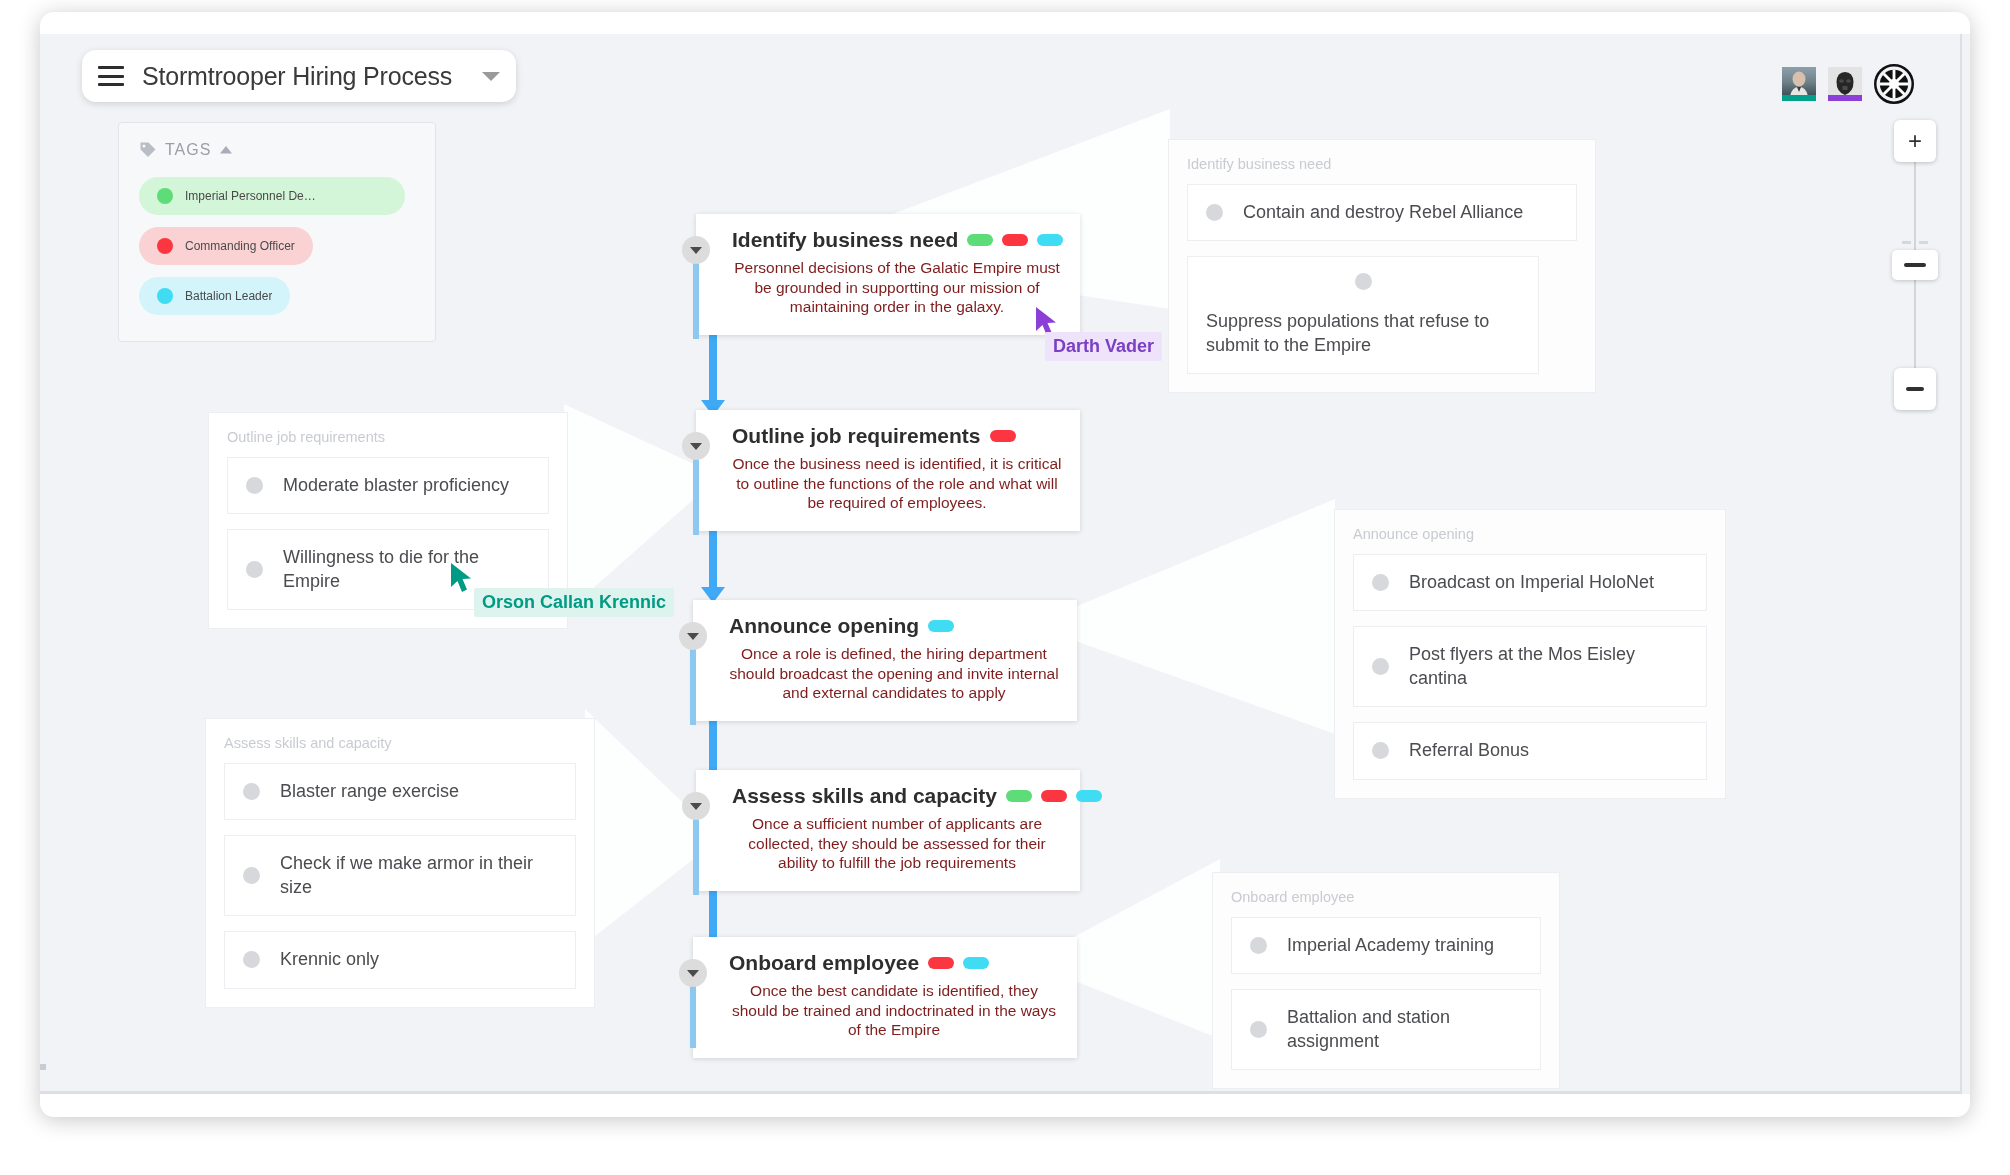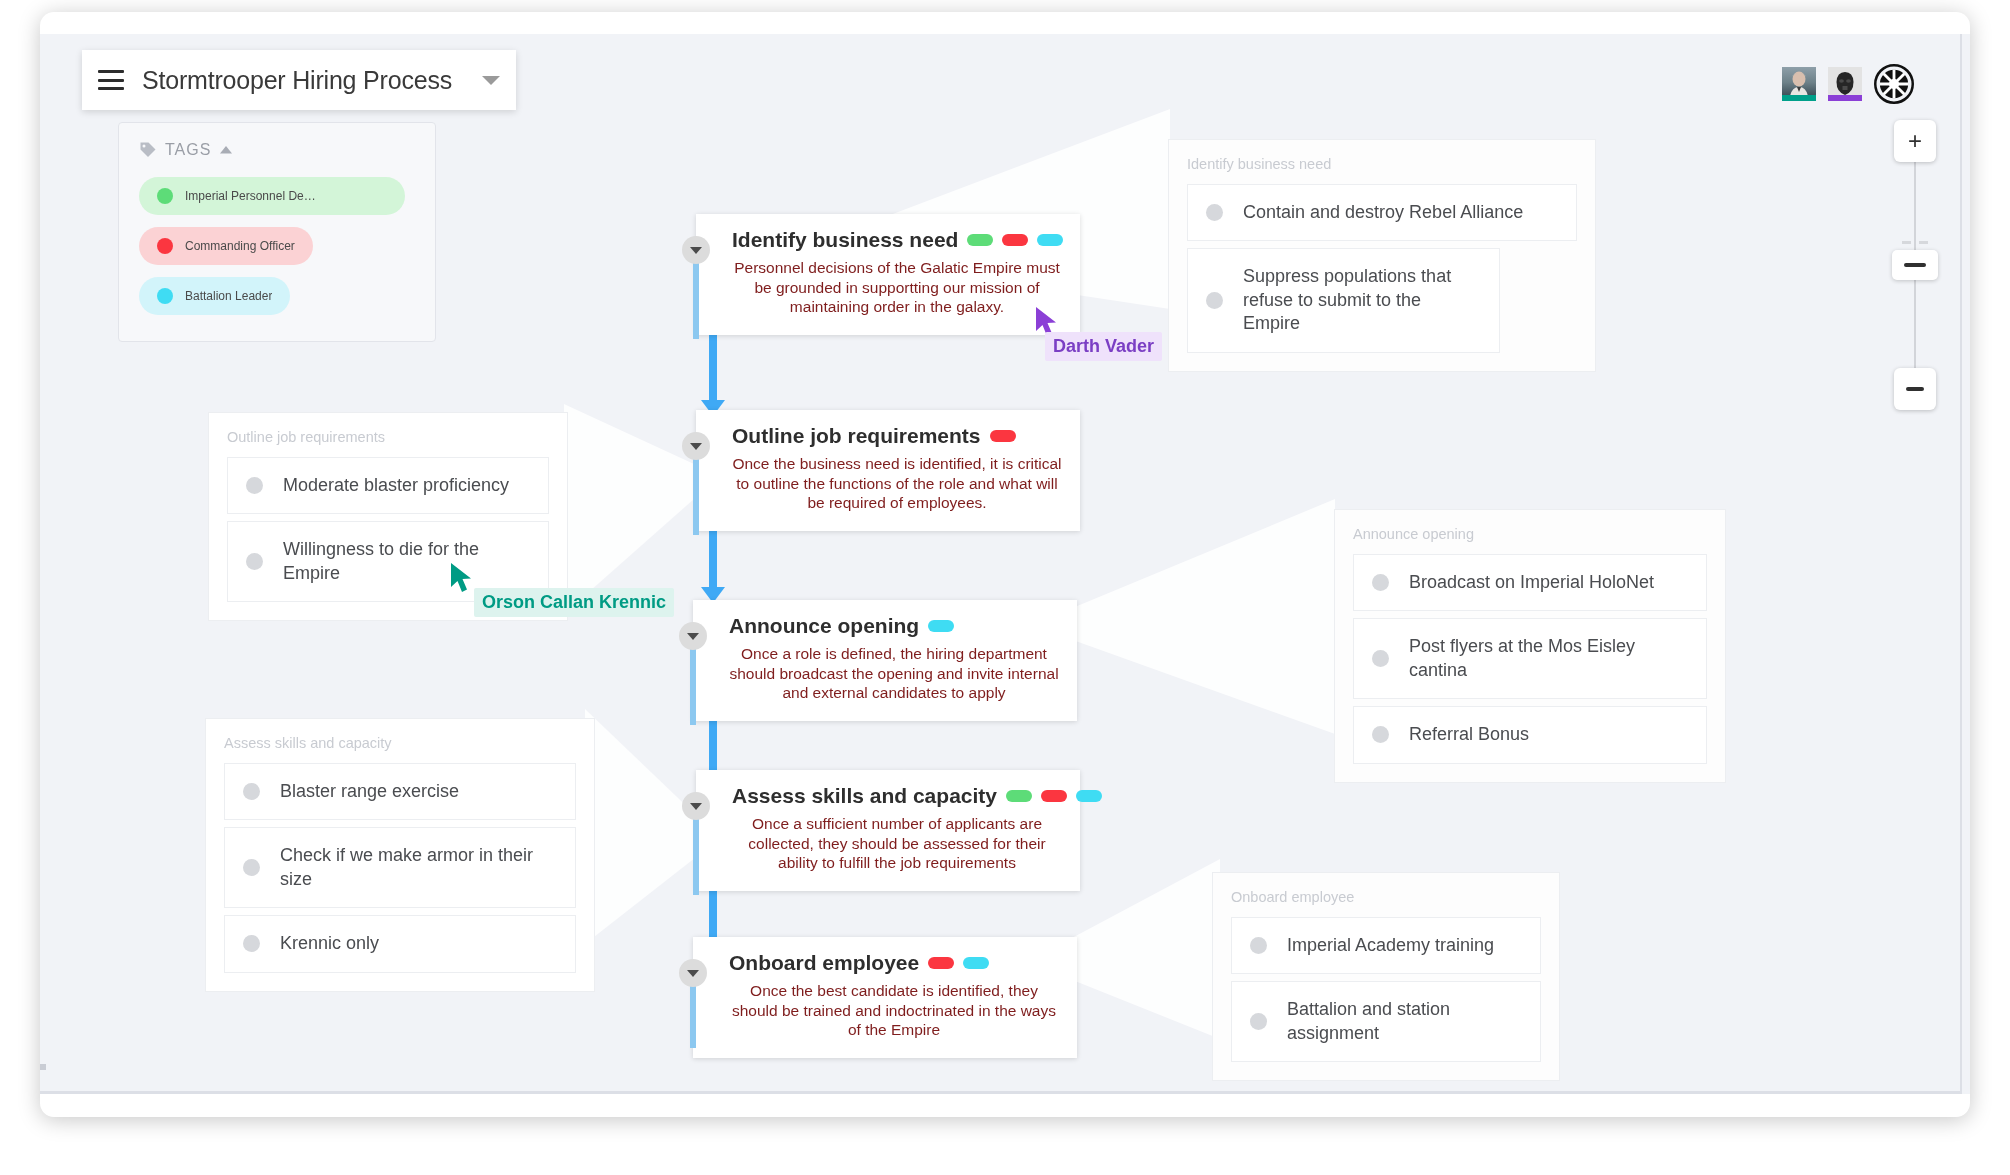--- a/index.html
+++ b/index.html
@@ -41,24 +41,24 @@
   }
   #frame-left-notch {
     position: absolute; left: 0; bottom: 24px; width: 6px; height: 6px;
     background: #c9ccd4;
   }
 
   
   #titlebar {
     position: absolute;
     left: 42px; top: 38px;
-    height: 60px;
+    height: 52px;
     min-width: 380px;
     background: #ffffff;
-    border-radius: 0;
+    border-radius: 14px;
     box-shadow: 0 2px 7px rgba(0,0,0,0.14);
     display: flex; align-items: center;
     padding: 0 16px 0 16px;
     z-index: 40;
   }
   #hamburger { width: 26px; height: 20px; display: flex; flex-direction: column;
      justify-content: space-between; cursor: pointer; margin-right: 18px; }
   #hamburger span { display:block; height: 3px; background: #2d2d2d; border-radius: 1px; }
   #doc-title {
     font-size: 25px; color: #3a3a3a; letter-spacing: -0.2px;
@@ -181,21 +181,21 @@
     position: absolute;
     background: #fdfdfd;
     border: 1px solid #eceef1;
     padding: 16px 18px 18px 18px;
     z-index: 21;
   }
   .detail-caption { font-size: 14.5px; color: #c8cbd1; margin-bottom: 12px; }
   .detail-item {
     display: flex; align-items: center; gap: 20px;
     border: 1px solid #eceef1; background: #fff;
-    padding: 16px 18px; margin-bottom: 7px; cursor: pointer;
+    padding: 16px 18px; margin-bottom: 15px; cursor: pointer;
   }
   .detail-item:last-child { margin-bottom: 0; }
   .detail-item .bullet {
     width: 17px; height: 17px; border-radius: 50%; background: #d6d8dc; flex: 0 0 auto;
   }
   .detail-item .text { font-size: 18px; color: #4a4c50; line-height: 1.3; }
 
   
   .beam { position: absolute; z-index: 10; }
 
@@ -310,21 +310,21 @@
         </div>
         <div class="node-desc">Once the best candidate is identified, they should be trained and indoctrinated in the ways of the Empire</div>
       </div>
 
       <div class="detail-panel" style="left:1128px; top:105px; width:428px;">
         <div class="detail-caption">Identify business need</div>
         <div class="detail-item">
           <span class="bullet"></span>
           <span class="text">Contain and destroy Rebel Alliance</span>
         </div>
-        <div class="detail-item" style="width:313px;">
+        <div class="detail-item" style="width:352px;flex-direction:column;">
           <span class="bullet"></span>
           <span class="text">Suppress populations that refuse to submit to the Empire</span>
         </div>
       </div>
 
       <div class="detail-panel" style="left:168px; top:378px; width:360px; background:#ffffff;">
         <div class="detail-caption">Outline job requirements</div>
         <div class="detail-item">
           <span class="bullet"></span>
           <span class="text">Moderate blaster proficiency</span>

